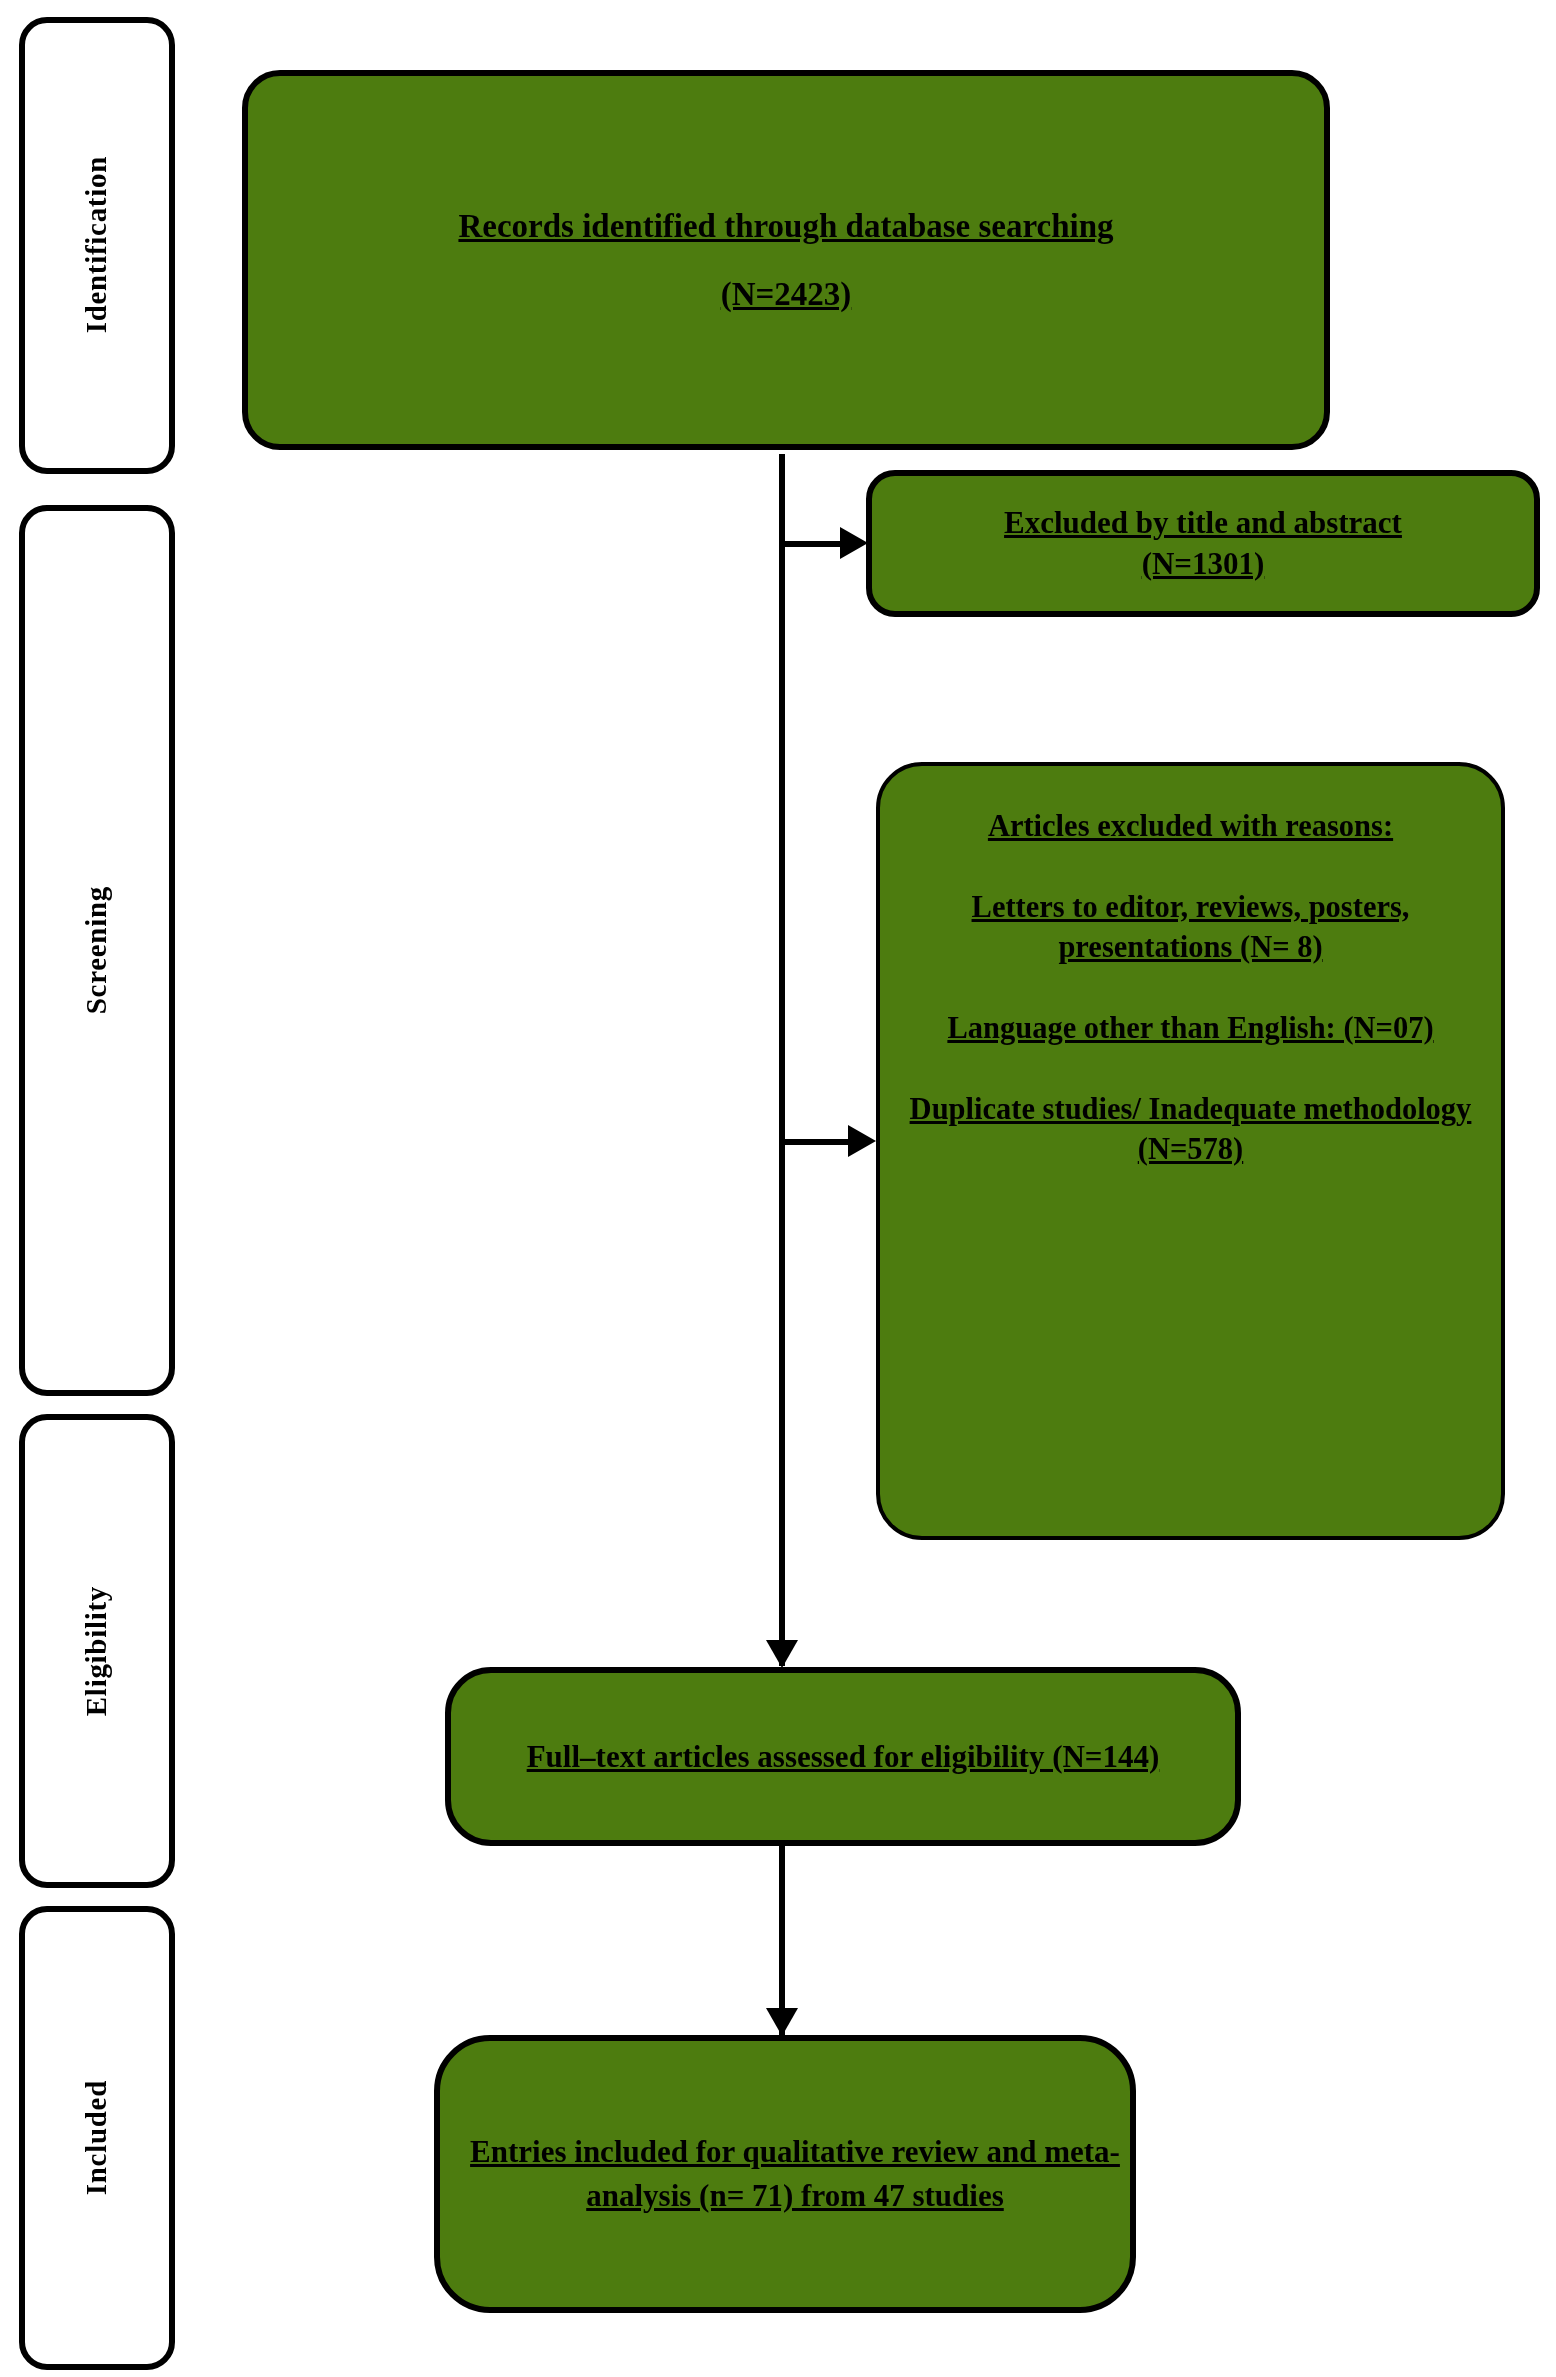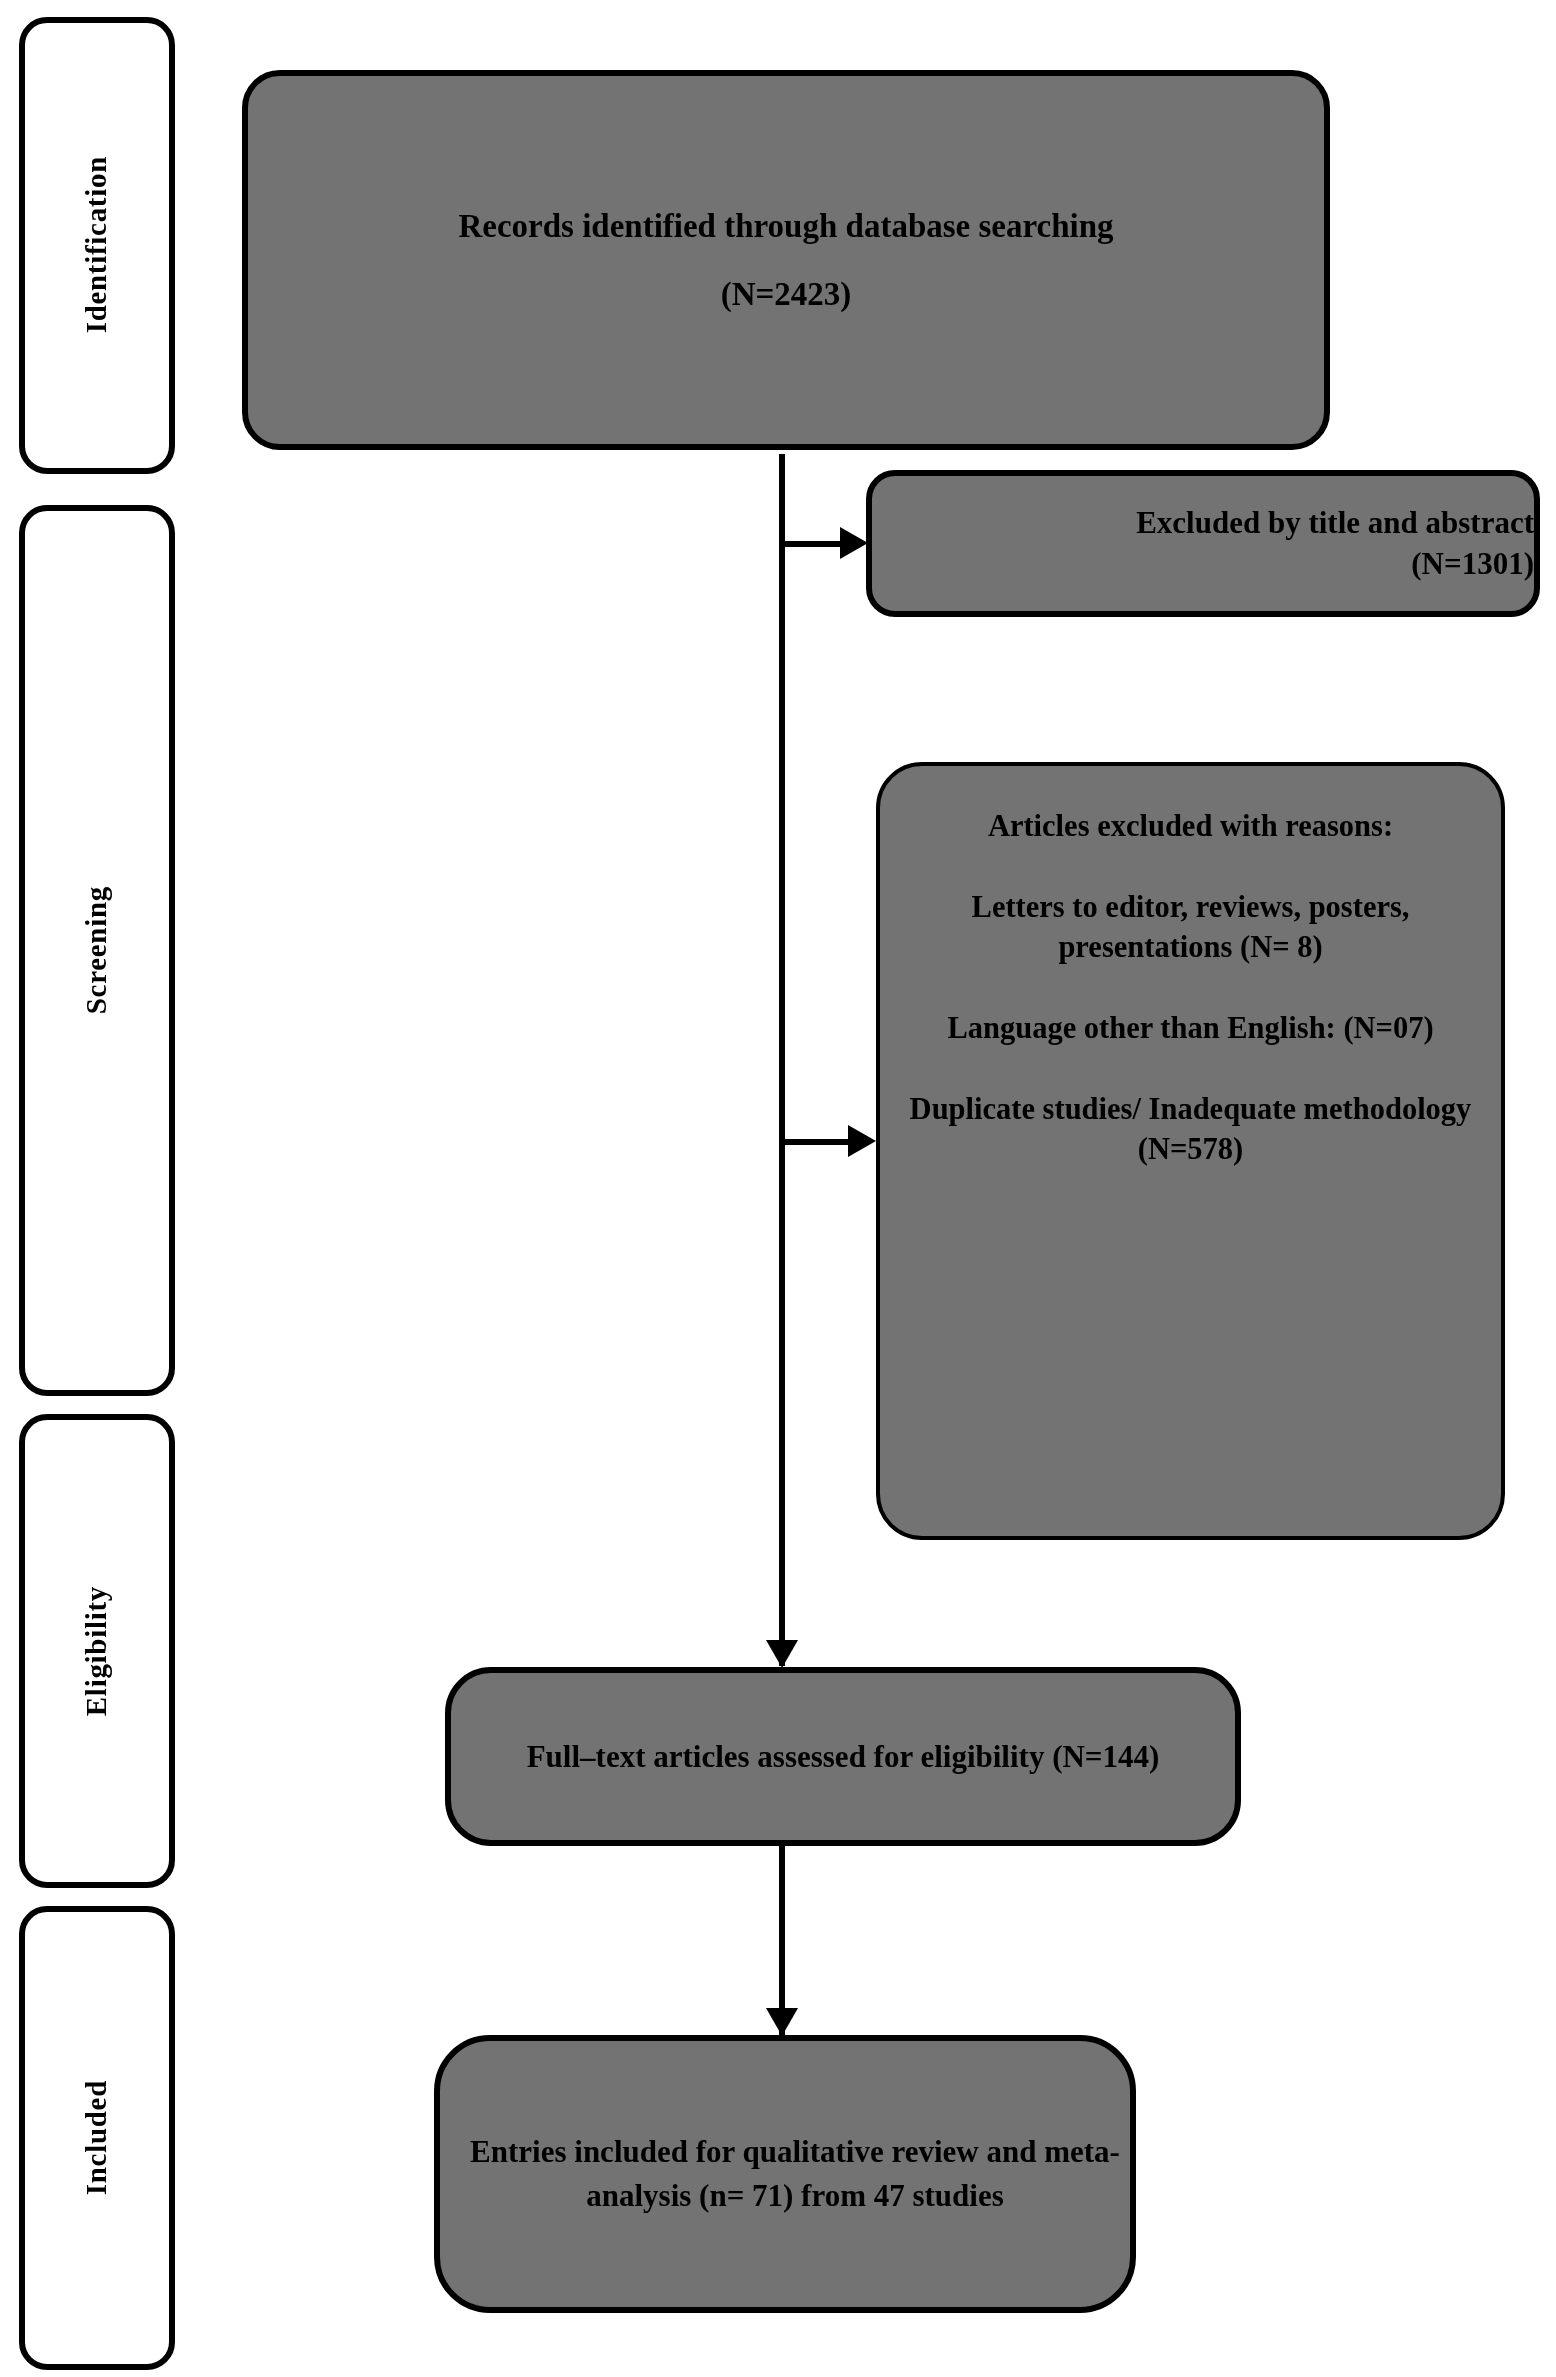--- a/index.html
+++ b/index.html
@@ -36,28 +36,29 @@
     color: #000000;
     white-space: nowrap;
     line-height: 1;
   }
 
   
   .flow-box {
     position: absolute;
     box-sizing: border-box;
     border: 6px solid #000000;
-    background: #737373;
+    background: #4d7c0f;
     display: flex;
     flex-direction: column;
     align-items: center;
     justify-content: center;
     text-align: center;
     color: #000000;
     font-weight: bold;
+    text-decoration: underline;
   }
   .flow-box .line {
     display: block;
     white-space: pre-line;
   }
 
   #box-identified {
     left: 242px;  top: 70px;
     width: 1088px; height: 380px;
     border-radius: 38px;
@@ -65,21 +66,20 @@
     line-height: 1.28;
   }
   #box-identified .gap { height: 25px; }
 
   #box-excluded-ta {
     left: 866px; top: 470px;
     width: 674px; height: 147px;
     border-radius: 29px;
     font-size: 31px;
     line-height: 1.3;
-    align-items: flex-end;
   }
 
   #box-excluded-reasons {
     left: 876px; top: 762px;
     width: 629px;  height: 778px;
     border-radius: 46px;
     border-width: 4.6px;
     font-size: 30.5px;
     line-height: 1.32;
     justify-content: flex-start;

